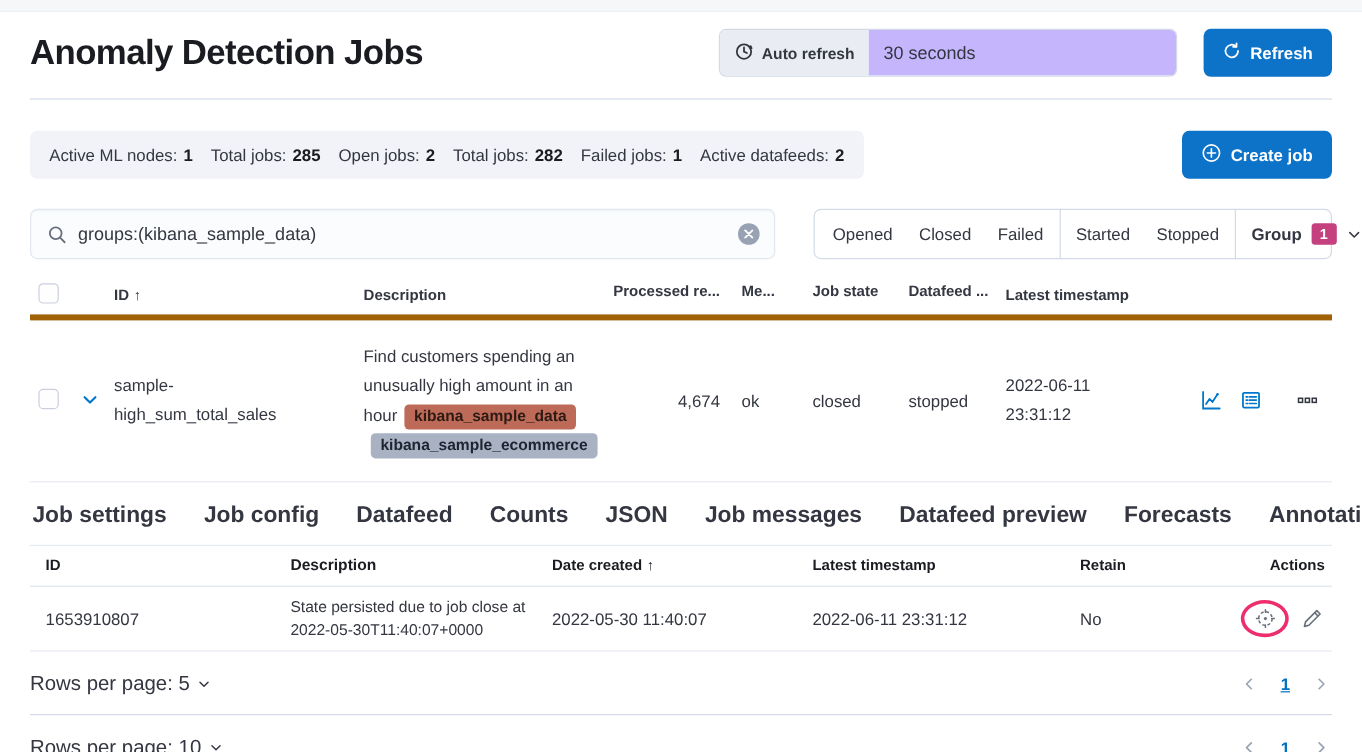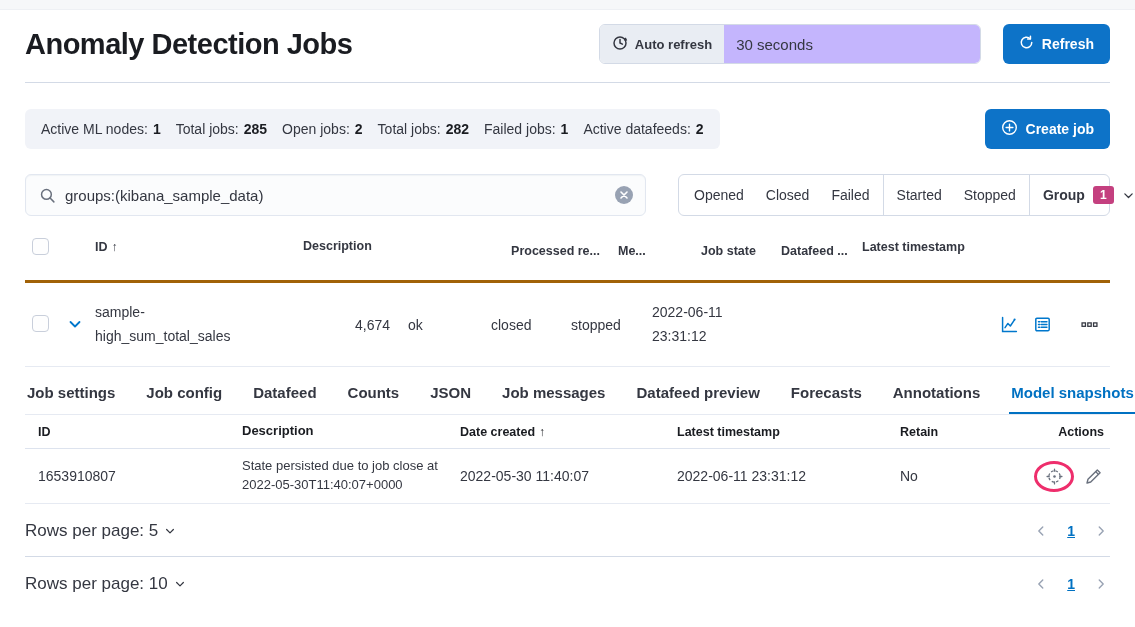--- a/index.html
+++ b/index.html
@@ -31,40 +31,40 @@
   .search-input { border:none; outline:none; background:transparent; flex:1; font-size:15px; color:#343741; font-family:inherit; }
   .clear-btn { width:18px; height:18px; border-radius:50%; background:#98a2b3; border:none; color:#fff; margin-right:12px; flex:none; display:flex; align-items:center; justify-content:center; cursor:pointer; }
   .filter-group { width:432px; height:42px; border:1px solid #d3dae6; border-radius:6px; display:flex; align-items:center; background:#fff; padding:0 4px; }
   .filter-btn { background:none; border:none; font-family:inherit; font-size:14px; color:#343741; padding:0 11px; height:100%; cursor:pointer; white-space:nowrap; }
   .fg-divider { width:1px; height:42px; background:#d3dae6; margin:0 2px; flex:none; }
   .group-btn { display:flex; align-items:center; gap:8px; font-weight:700; }
   .count-badge { background:#c4407f; color:#fff; font-size:12px; font-weight:700; border-radius:3px; padding:2px 7px; line-height:1.2; }
 
   
   .jobs-table { margin-top:12px; }
-  .jt-header { display:flex; align-items:flex-end; padding:8px 0 22px; border-bottom:3px solid #a16207; font-size:12.5px; font-weight:700; color:#343741; }
+  .jt-header { display:flex; align-items:flex-start; padding:8px 0 4px; border-bottom:5px solid #a16207; font-size:12.5px; font-weight:700; color:#343741; }
   .jt-row { display:flex; align-items:center; padding:18px 0; border-bottom:1px solid #e6eaf2; font-size:14px; }
   .c-check { width:40px; padding-left:7px; flex:none; }
   .c-exp { width:30px; flex:none; }
   .c-id { width:200px; flex:none; padding-right:16px; overflow-wrap:break-word; line-height:1.7; }
   .c-desc { width:210px; flex:none; padding-left:8px; padding-right:10px; line-height:1.75; }
   .c-proc { width:95px; flex:none; text-align:right; }
   .c-mem { width:70px; flex:none; padding-left:18px; }
-  .c-state { width:87px; flex:none; padding-left:7px;margin-left:24px; }
+  .c-state { width:87px; flex:none; padding-left:7px; }
   .c-feed { width:81px; flex:none; }
   .c-ts { width:120px; flex:none; line-height:1.7; }
   .c-actions { flex:1; display:flex; justify-content:flex-end; align-items:center; gap:12px; padding-right:10px; }
   .checkbox { display:inline-block; width:17px; height:17px; border:1px solid #c9cfdb; border-radius:4px; background:#fefefe; cursor:pointer; }
   .badge { display:inline-block; border-radius:4px; padding:1px 8px; font-size:13px; font-weight:700; line-height:1.45; margin-left:6px; white-space:nowrap; }
   .icon-btn { background:none; border:none; cursor:pointer; display:inline-flex; padding:2px; }
   .dots-btn { margin-left:14px; }
 
   
   .tabs { display:flex; gap:27px; margin-top:17px; }
-  .tab { background:none; border:none; font-family:inherit; font-size:15px; font-weight:700; color:#343741; padding:0 2px 11px; cursor:pointer; border-bottom:2px solid transparent; white-space:nowrap; }
+  .tab { background:none; border:none; font-family:inherit; font-size:19px; font-weight:700; color:#343741; padding:0 2px 11px; cursor:pointer; border-bottom:2px solid transparent; white-space:nowrap; }
   .tab.active { color:#0071c2; border-bottom-color:#0071c2; }
 
   
   .st-header { display:flex; align-items:center; border-top:1px solid #e6eaf2; border-bottom:1px solid #dde3ee; padding:7px 0; font-size:12.5px; font-weight:700; color:#1a1c21; }
   .st-row { display:flex; align-items:center; border-bottom:1px solid #e6eaf2; padding:8px 0; font-size:14px; min-height:46px; }
   .s-id { width:217px; flex:none; padding-left:13px; }
   .s-desc { width:218px; flex:none; font-size:13px; line-height:1.45; padding-right:12px; }
   .s-date { width:217px; flex:none; }
   .s-ts { width:223px; flex:none; }
   .s-retain { width:130px; flex:none; }
@@ -184,20 +184,21 @@
     <div class="jt-row">
       <span class="c-check"><span class="checkbox"></span></span>
       <span class="c-exp">
         <button class="icon-btn">
           <svg width="16" height="16" viewBox="0 0 16 16">
               <path d="M3.5 6l4.5 4.5L12.5 6" fill="none" stroke="#0077cc" stroke-width="1.8" stroke-linecap="round" stroke-linejoin="round"></path>
             </svg>
         </button>
       </span>
       <span class="c-id">sample-high_sum_total_sales</span>
+      <span class="c-desc"><span>Find customers spending an unusually high amount in an hour</span><span class="badge" style="background-color: rgb(189, 107, 88); color: rgb(44, 26, 19);">kibana_sample_data</span><span class="badge" style="background-color: rgb(169, 178, 195); color: rgb(29, 36, 48);">kibana_sample_ecommerce</span></span>
       <span class="c-proc">4,674</span>
       <span class="c-mem">ok</span>
       <span class="c-state">closed</span>
       <span class="c-feed">stopped</span>
       <span class="c-ts">2022-06-11 23:31:12</span>
       <span class="c-actions">
         <button class="icon-btn">
           <svg width="17" height="17" viewBox="0 0 16 16">
               <path d="M1.5 1.5v13h13" fill="none" stroke="#0077cc" stroke-width="1.4" stroke-linecap="round"></path>
               <path d="M3.8 11l2.7-4 2.3 2.4 3.7-5.6" fill="none" stroke="#0077cc" stroke-width="1.4" stroke-linecap="round" stroke-linejoin="round"></path>

